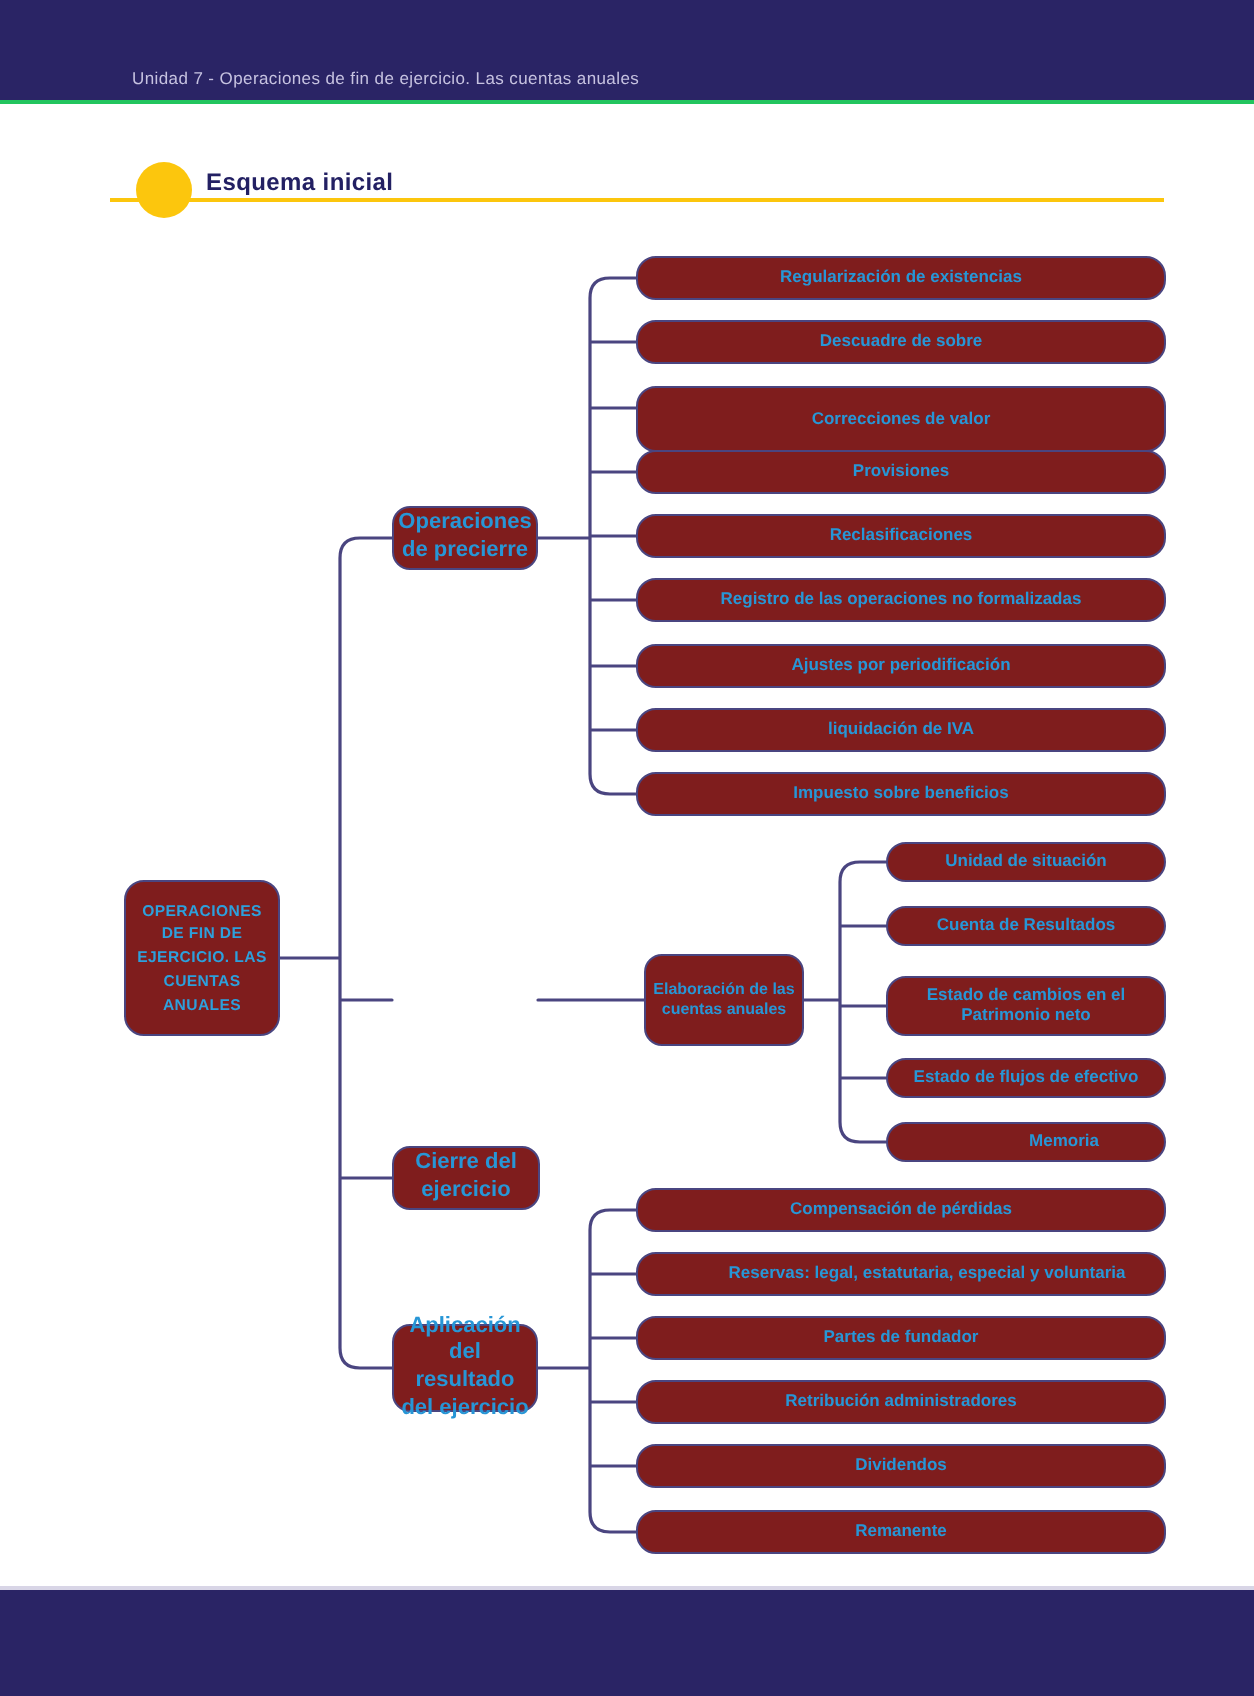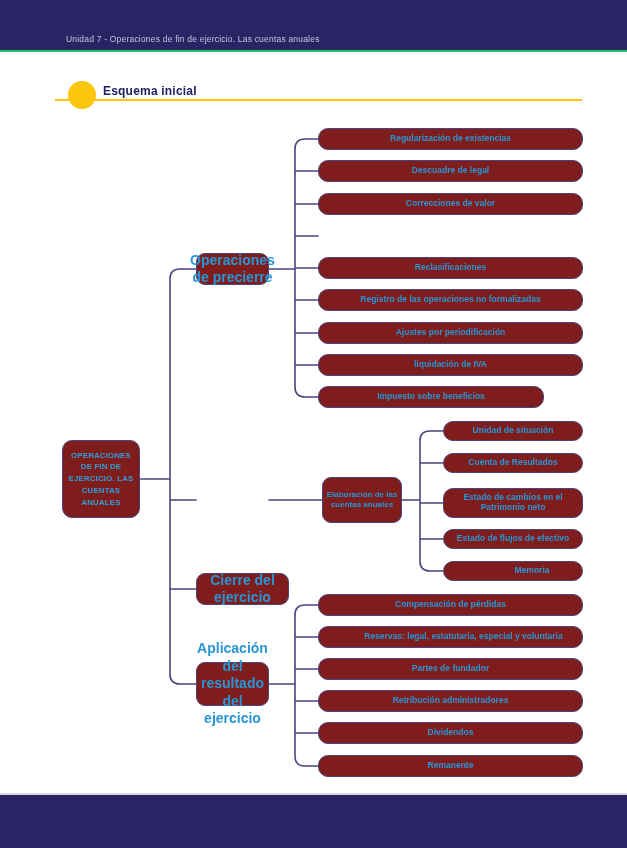--- a/index.html
+++ b/index.html
@@ -36,21 +36,21 @@
   }
   
   .connectors { position:absolute; top:0; left:0; z-index:0; pointer-events:none; }
   .node {
     position:absolute; z-index:1; box-sizing:border-box;
     border:1.6px solid #4a4580; background:#7f1d1d;
     display:flex; align-items:center; justify-content:center;
     text-align:center; color:#2796d6; font-weight:bold;
   }
   .root   { border-radius:10px; font-size:7.8px; line-height:1.5; letter-spacing:0.2px; color:#2da0dc; padding:3px; }
-  .branch { border-radius:9px;  font-size:14px; line-height:1.25; padding:2px; }
+  .branch { border-radius:9px;  font-size:11px; line-height:1.25; padding:2px; }
   .int    { border-radius:9px;  font-size:8px;   line-height:1.3;  padding:2px; }
   .leaf   { border-radius:10px; font-size:8.5px; line-height:1.15; padding:1px 6px; }
 </style>
 </head>
 <body>
 
 <div class="page">
 
   <div class="band-top">
     <div class="unit-header">Unidad 7 - Operaciones de fin de ejercicio. Las cuentas anuales</div>
@@ -75,33 +75,34 @@
       M443,431 H430 Q420,431 420,441 V561 Q420,571 430,571 H443
       M420,463 H443 M420,503 H443 M420,539 H443
       M269,684 H295
       M318,605 H305 Q295,605 295,615 V756 Q295,766 305,766 H318
       M295,637 H318 M295,669 H318 M295,701 H318 M295,733 H318"></path>
   </svg>
 
   <div class="node root" style="left:62px; top:440px; width:78px; height:78px;">OPERACIONES DE FIN DE EJERCICIO. LAS CUENTAS ANUALES</div>
 
   <div class="node branch" style="left:196px; top:253px; width:73px; height:32px;">Operaciones de precierre</div>
-  <div class="node branch" style="left:196px; top:573px; width:93px; height:32px;">Cierre del ejercicio</div>
+  <div class="node branch" style="left:196px; top:573px; width:74px; height:32px;">Cierre del ejercicio</div>
   <div class="node branch" style="left:196px; top:662px; width:73px; height:44px;">Aplicación del resultado del ejercicio</div>
 
   <div class="node int" style="left:322px; top:477px; width:80px; height:46px;">Elaboración de las cuentas anuales</div>
 
   <div class="node leaf" style="left:318px; top:128px; width:265px; height:22px;">Regularización de existencias</div>
-  <div class="node leaf" style="left:318px; top:160px; width:265px; height:22px;">Descuadre de legal</div>
-  <div class="node leaf" style="left:318px; top:193px; width:265px; height:22px;">Correcciones de valor</div>
+  <div class="node leaf" style="left:318px; top:160px; width:265px; height:22px;">Descuadre de sobre</div>
+  <div class="node leaf" style="left:318px; top:193px; width:265px; height:33px;">Correcciones de valor</div>
+  <div class="node leaf" style="left:318px; top:225px; width:265px; height:22px;">Provisiones</div>
   <div class="node leaf" style="left:318px; top:257px; width:265px; height:22px;">Reclasificaciones</div>
   <div class="node leaf" style="left:318px; top:289px; width:265px; height:22px;">Registro de las operaciones no formalizadas</div>
   <div class="node leaf" style="left:318px; top:322px; width:265px; height:22px;">Ajustes por periodificación</div>
   <div class="node leaf" style="left:318px; top:354px; width:265px; height:22px;">liquidación de IVA</div>
-  <div class="node leaf" style="left:318px; top:386px; width:226px; height:22px;">Impuesto sobre beneficios</div>
+  <div class="node leaf" style="left:318px; top:386px; width:265px; height:22px;">Impuesto sobre beneficios</div>
 
   <div class="node leaf" style="left:443px; top:421px; width:140px; height:20px;">Unidad de situación</div>
   <div class="node leaf" style="left:443px; top:453px; width:140px; height:20px;">Cuenta de Resultados</div>
   <div class="node leaf" style="left:443px; top:488px; width:140px; height:30px;">Estado de cambios en el Patrimonio neto</div>
   <div class="node leaf" style="left:443px; top:529px; width:140px; height:20px;">Estado de flujos de efectivo</div>
   <div class="node leaf" style="left:443px; top:561px; width:140px; height:20px;padding-left:44px;">Memoria</div>
 
   <div class="node leaf" style="left:318px; top:594px; width:265px; height:22px;">Compensación de pérdidas</div>
   <div class="node leaf" style="left:318px; top:626px; width:265px; height:22px;padding-left:32px;">Reservas: legal, estatutaria, especial y voluntaria</div>
   <div class="node leaf" style="left:318px; top:658px; width:265px; height:22px;">Partes de fundador</div>

